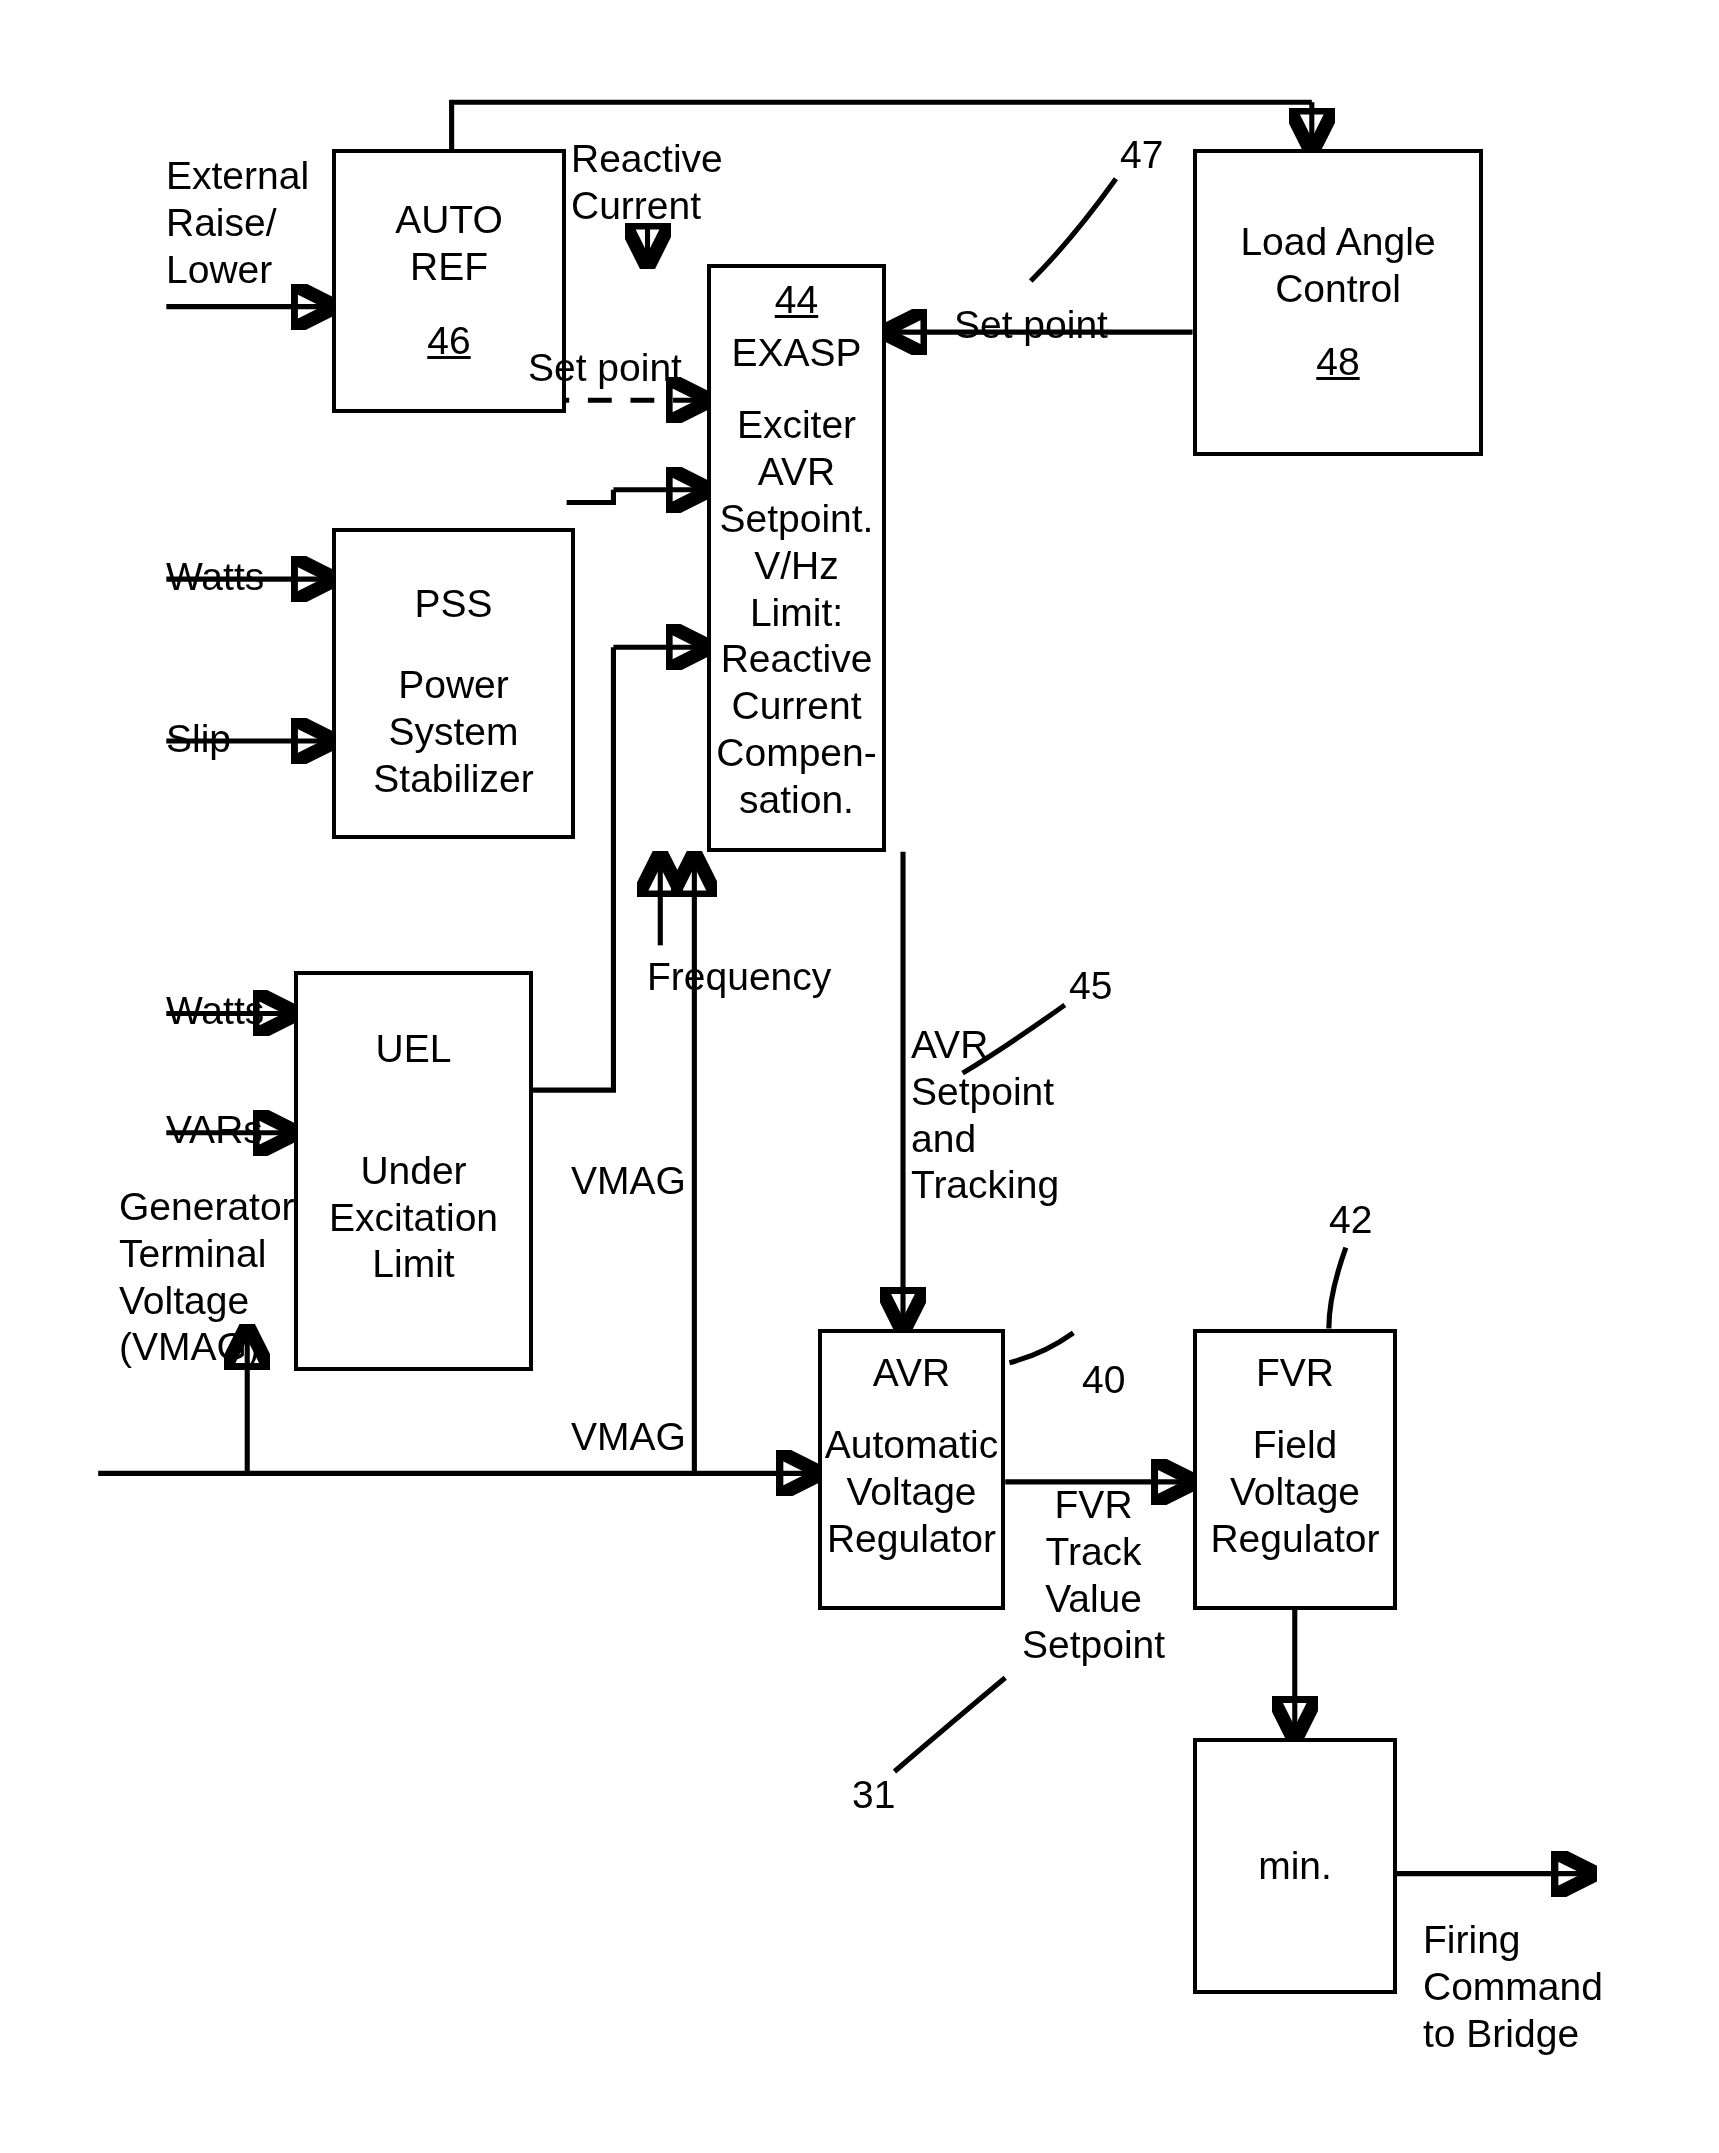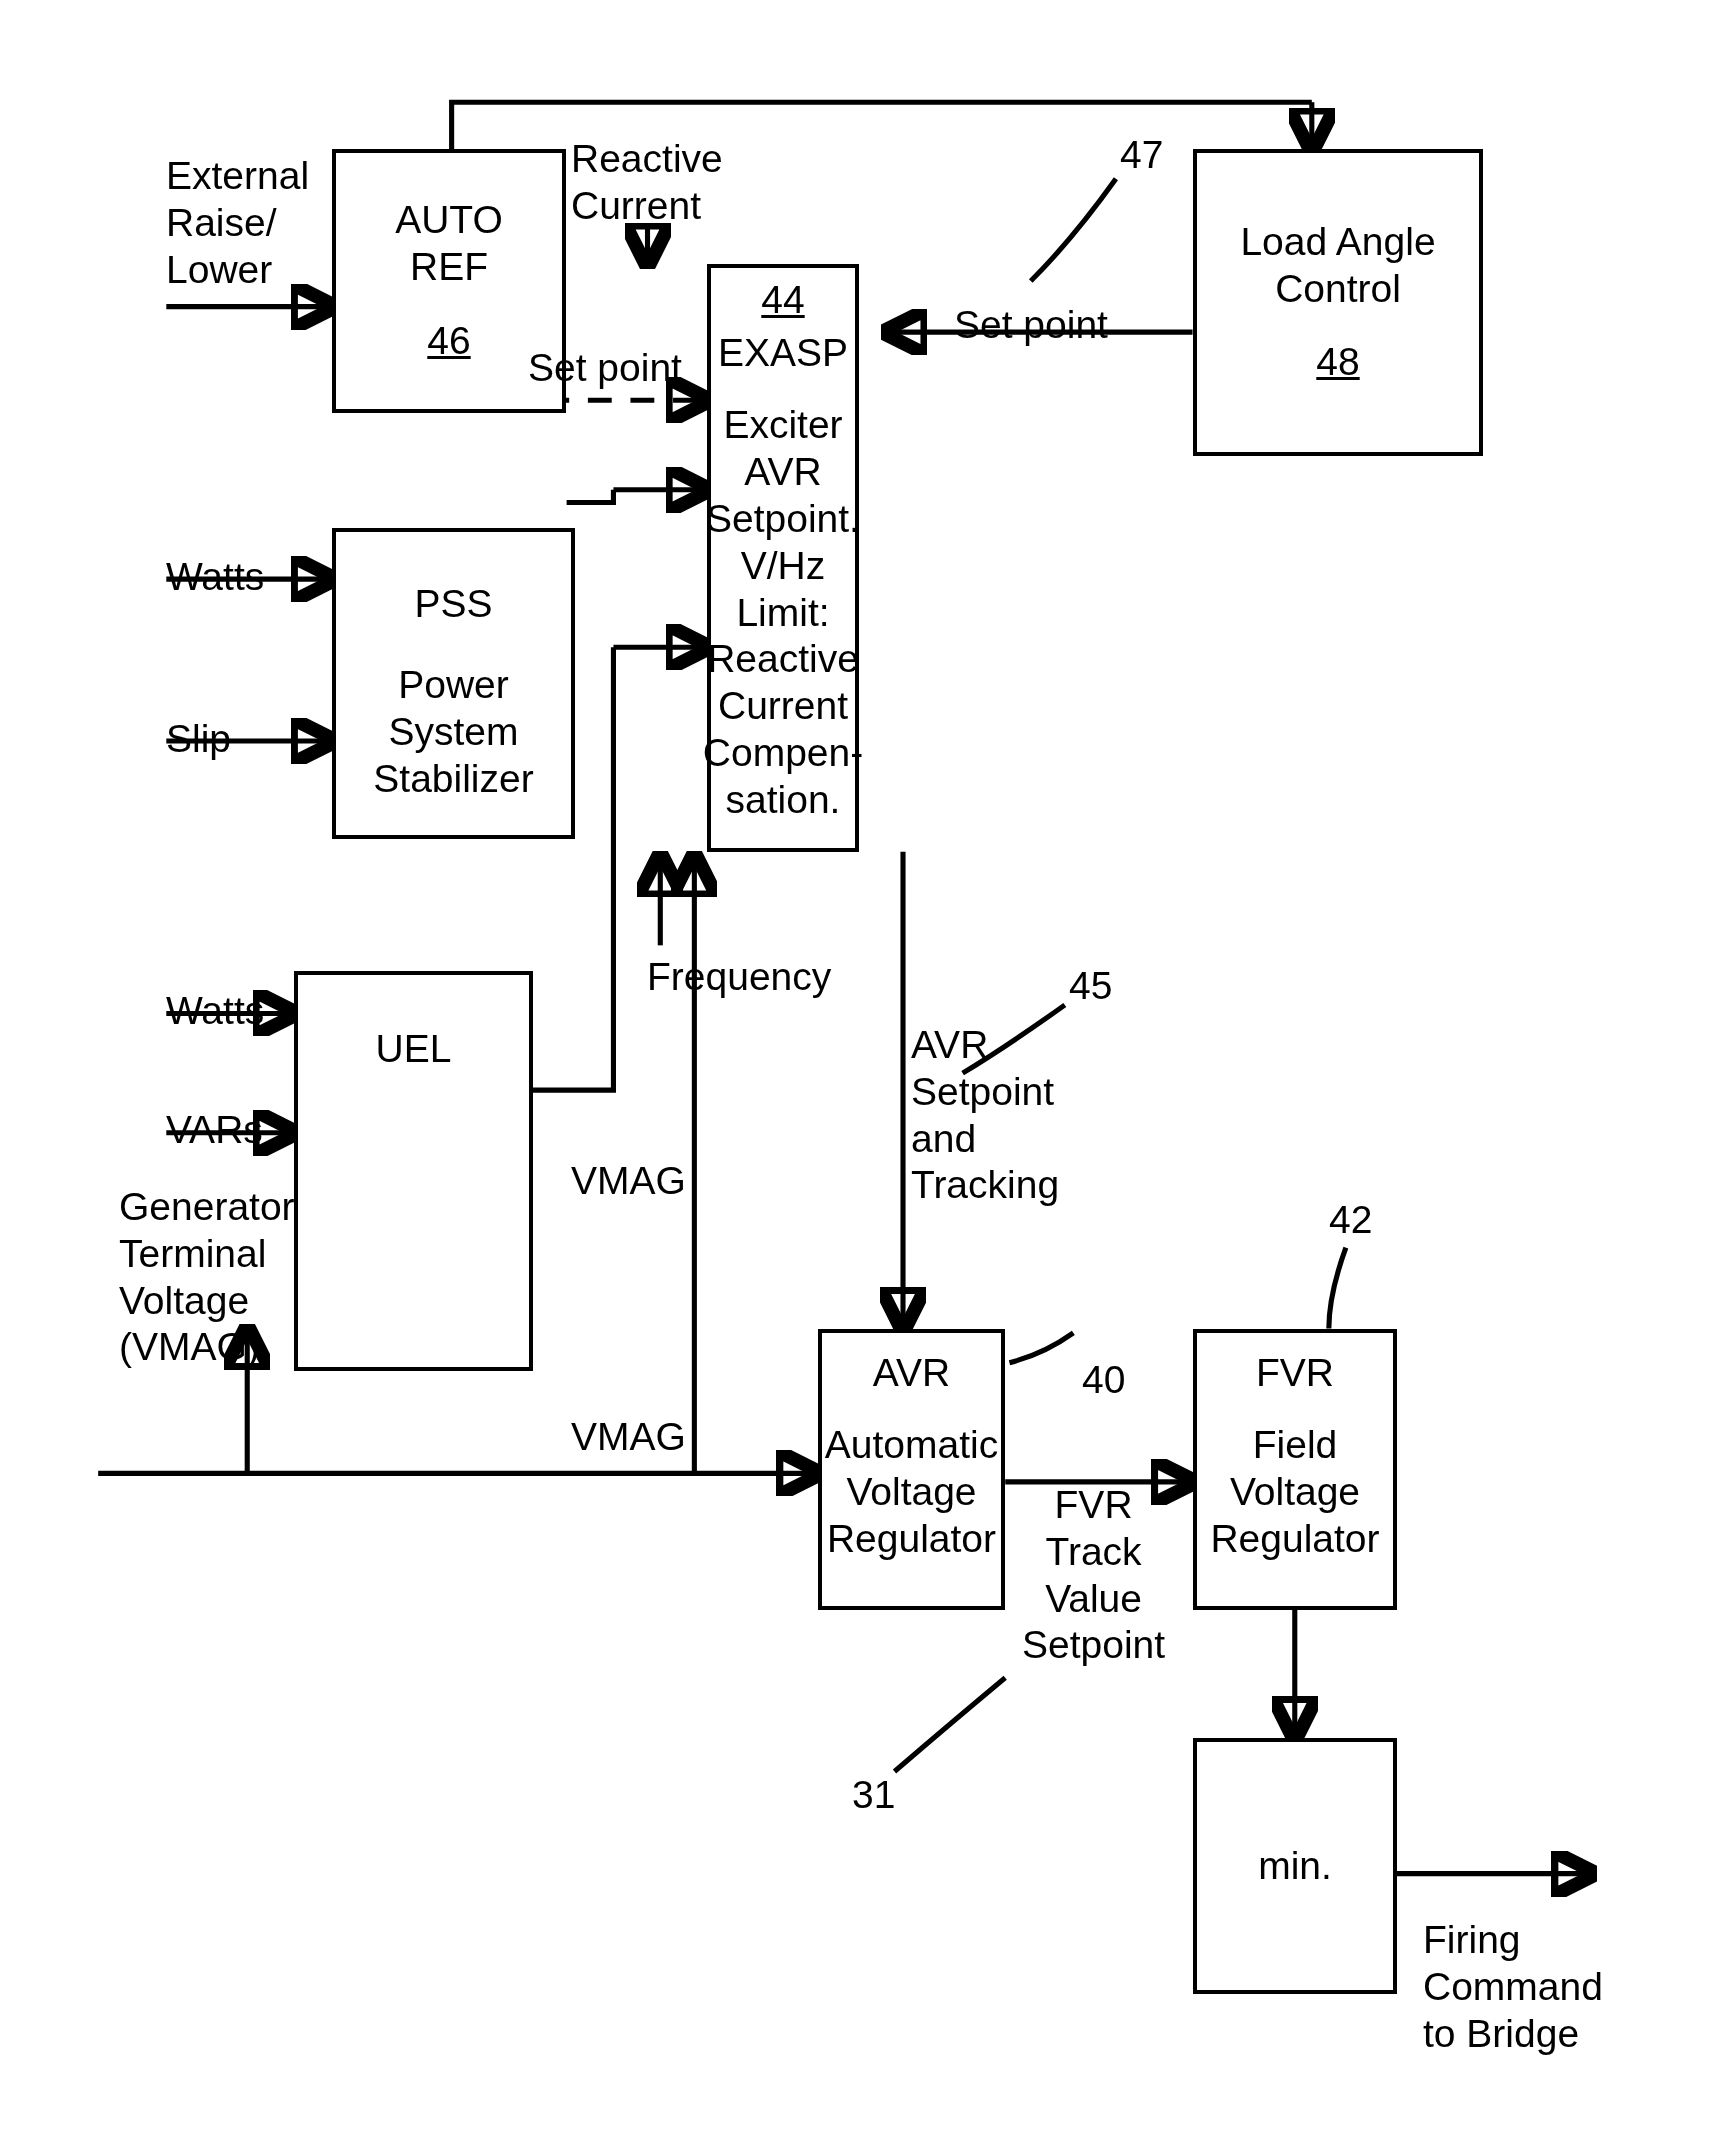--- a/index.html
+++ b/index.html
@@ -146,23 +146,26 @@
 
   <div class="box" style="left:332px; top:528px; width:243px; height:311px; justify-content:center; padding-top:25.6px;">
     <div>PSS</div>
     <div style="margin-top:34px; white-space:pre-line;">Power
 System
 Stabilizer</div>
   </div>
 
   <div class="box" style="left:294px; top:971px; width:239px; height:400px; justify-content:flex-start; padding-top:51px;gap:32px;">
     <div>UEL</div>
-  </div>
-
-  <div class="box" style="left:707px; top:264px; width:152px; height:588px; justify-content:flex-start; padding-top:8.5px;">
+    <div style="margin-top:43px; white-space:pre-line;">Under
+Excitation
+Limit</div>
+  </div>
+
+  <div class="box" style="left:707px; top:264px; width:179px; height:588px; justify-content:flex-start; padding-top:8.5px;">
     <div class="underline">44</div>
     <div style="margin-top:6.8px;">EXASP</div>
     <div style="margin-top:25.6px; white-space:pre-line;">Exciter AVR
 Setpoint.
 V/Hz Limit:
 Reactive
 Current
 Compen-
 sation.</div>
   </div>

